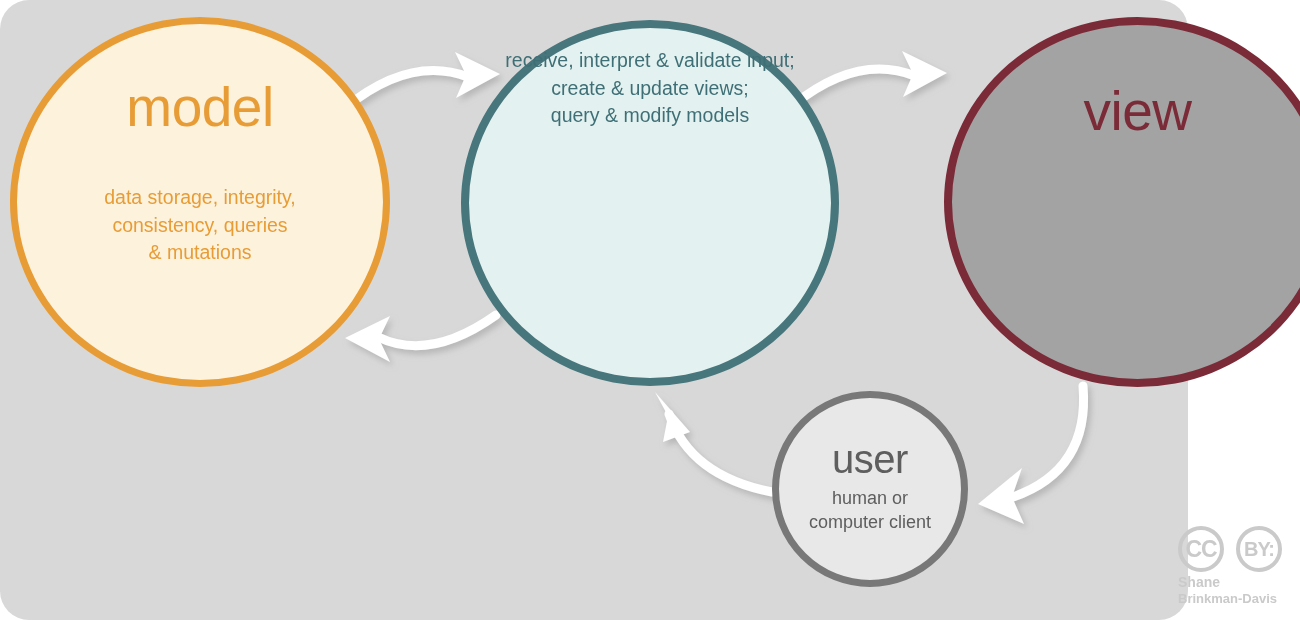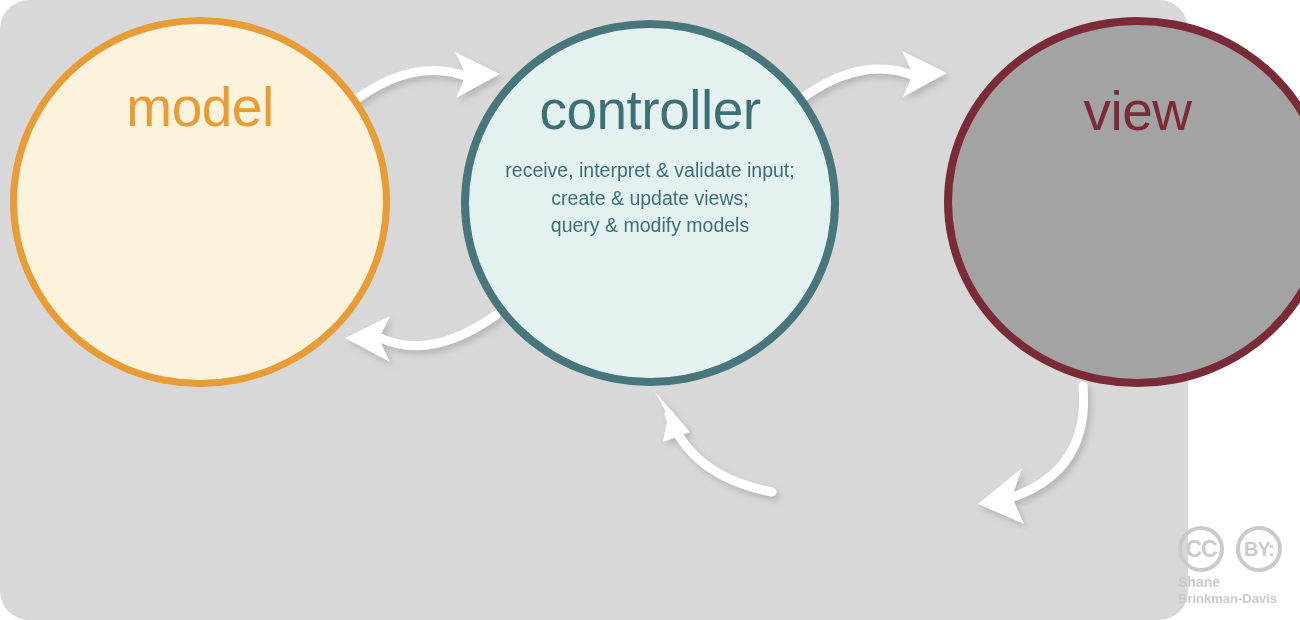--- a/index.html
+++ b/index.html
@@ -202,33 +202,40 @@
     </g>
 
     <g filter="url(#arrow-shadow)">
       <path d="M 772 492 Q 690 476 669 414" fill="none" stroke="#ffffff" stroke-width="9" stroke-linecap="round"></path>
       <path d="M 655 392 L 690 432 L 663 442 L 668 416 Z" fill="#ffffff"></path>
     </g>
   </svg>
 
   <div class="node" id="node-model">
     <div class="node-title">model</div>
+    <div class="node-desc" style="white-space: pre-line;">data storage, integrity,
+consistency, queries
+&amp; mutations</div>
   </div>
 
   <div class="node" id="node-controller">
-    <div class="node-title">controller</div>
     <div class="node-desc" style="white-space: pre-line;">receive, interpret &amp; validate input;
 create &amp; update views;
 query &amp; modify models</div>
   </div>
 
   <div class="node" id="node-view">
     <div class="node-title">view</div>
   </div>
 
+  <div class="node" id="node-user">
+    <div class="node-title">user</div>
+    <div class="node-desc" style="white-space: pre-line;">human or
+computer client</div>
+  </div>
 
   <div id="license-badge">
     <div class="cc-mark" id="cc-mark-cc">CC</div>
     <div class="cc-mark" id="cc-mark-by">BY:</div>
     <div id="license-author">
       <span>Shane</span>
       <span id="license-author-last">Brinkman-Davis</span>
     </div>
   </div>
 

